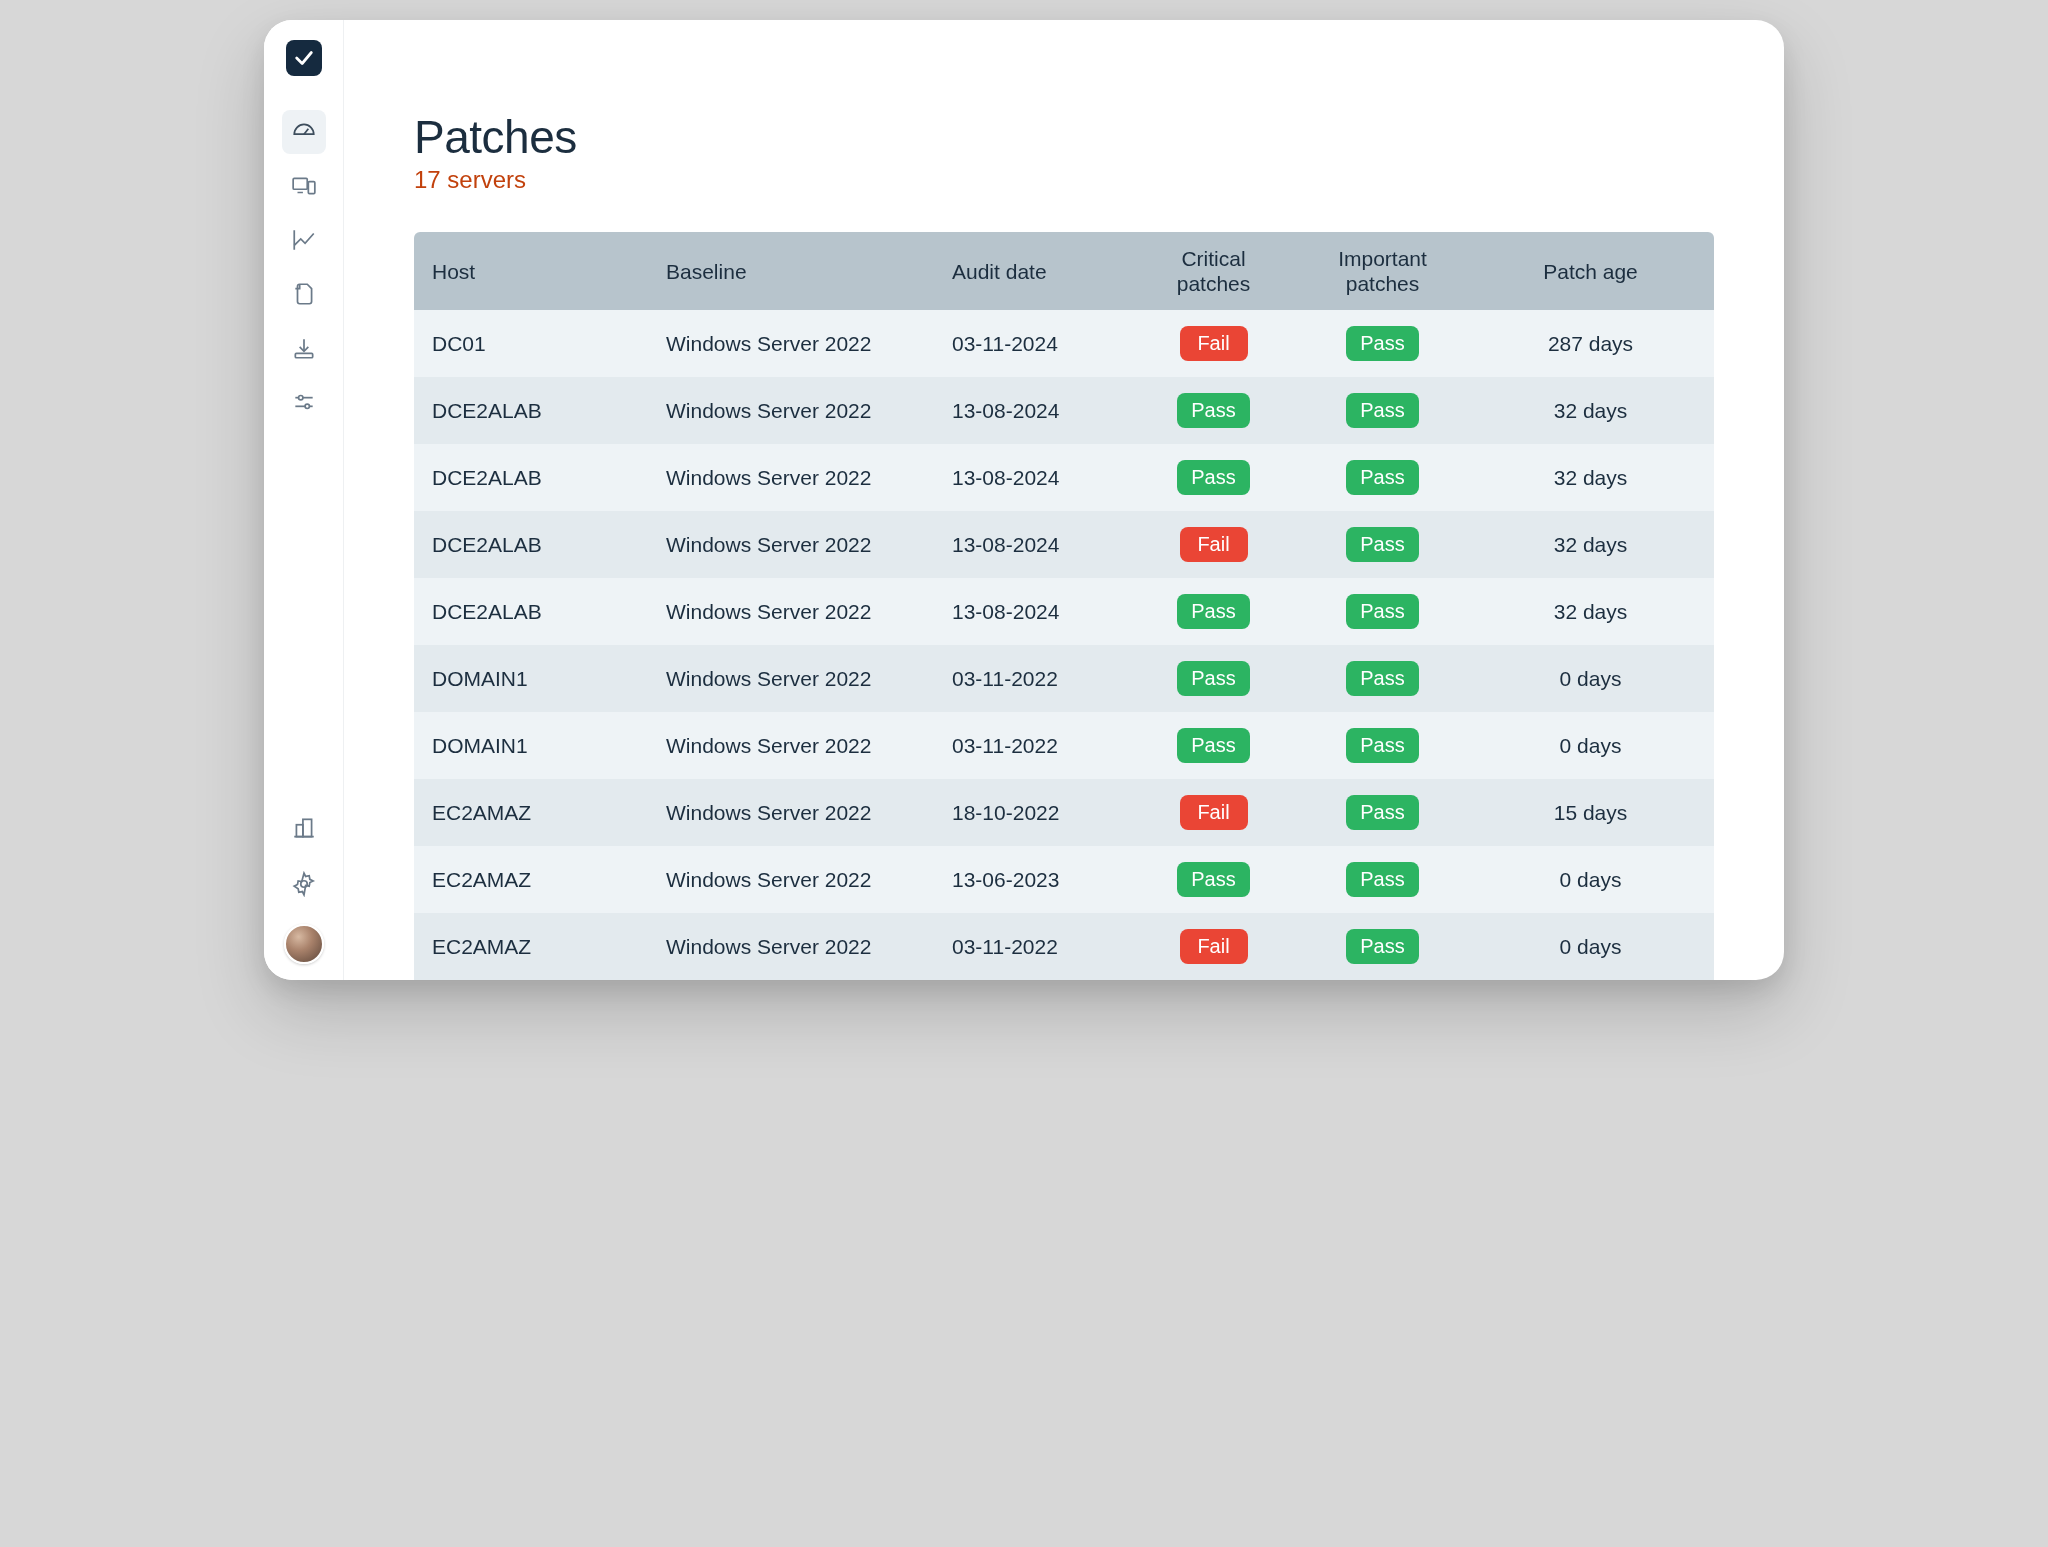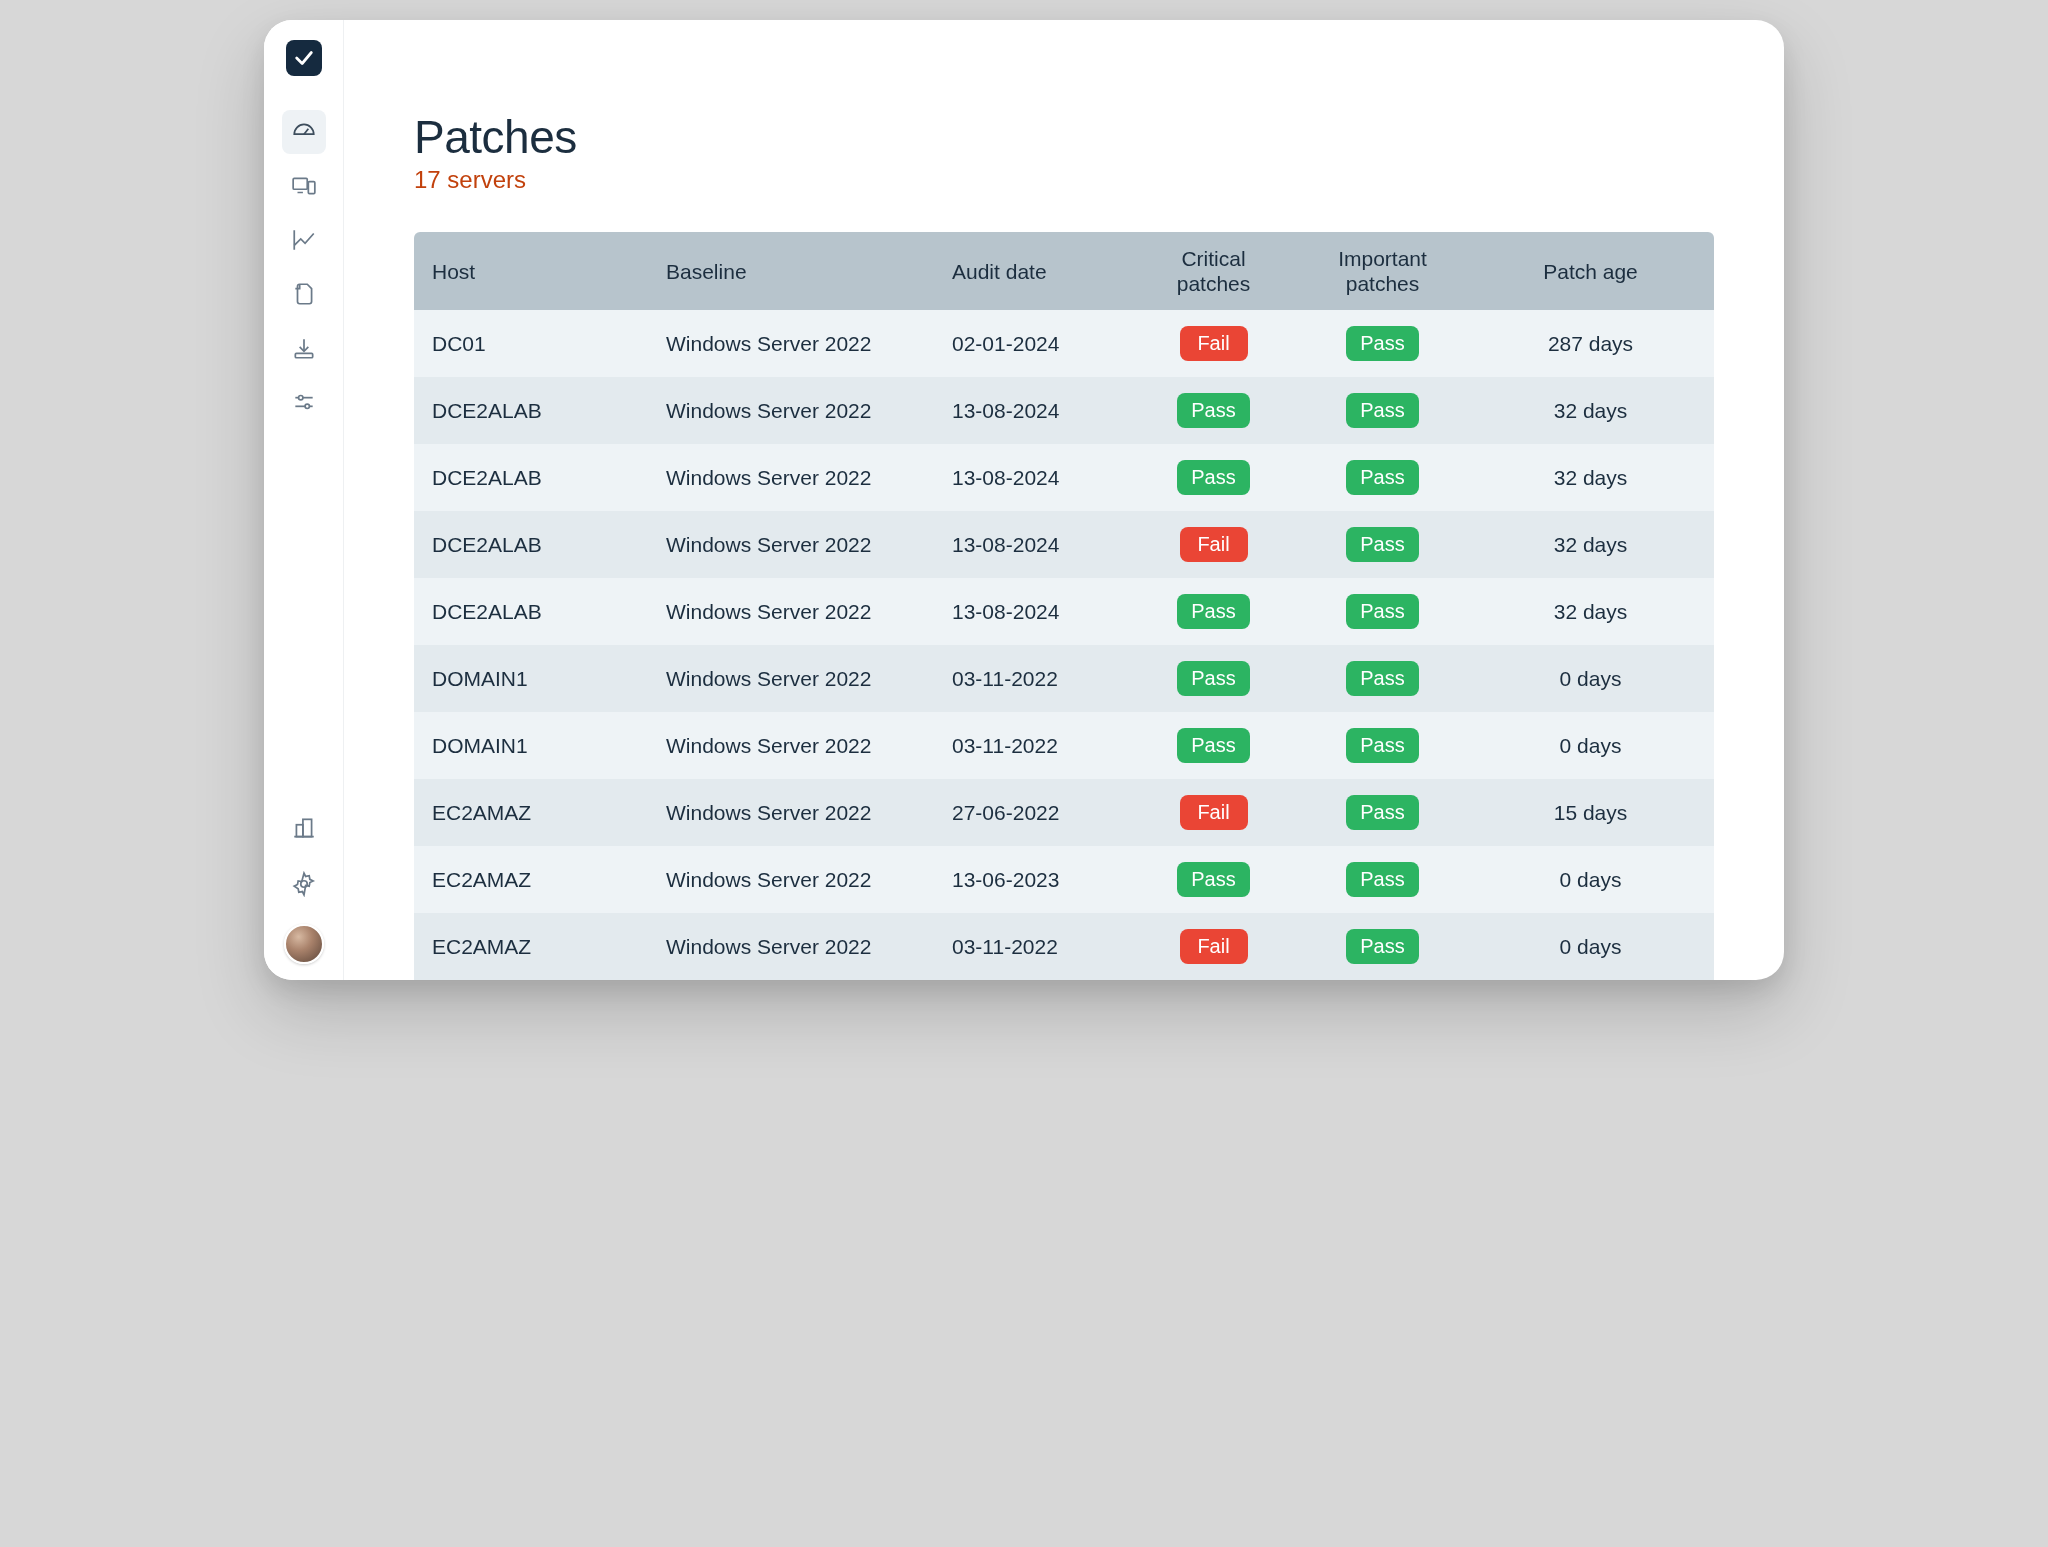--- a/index.html
+++ b/index.html
@@ -215,21 +215,21 @@
             <th class="col-date">Audit date</th>
             <th class="col-crit center"><span>Critical</span><br><span>patches</span></th>
             <th class="col-imp center"><span>Important</span><br><span>patches</span></th>
             <th class="col-age center">Patch age</th>
           </tr>
         </thead>
         <tbody id="tbody">
             <tr>
               <td>DC01</td>
               <td>Windows Server 2022</td>
-              <td>02-01-2024</td>
+              <td>03-11-2024</td>
               <td class="center"><span class="badge fail">Fail</span></td>
               <td class="center"><span class="badge pass">Pass</span></td>
               <td class="center">287 days</td>
             </tr>
             <tr>
               <td>DCE2ALAB</td>
               <td>Windows Server 2022</td>
               <td>13-08-2024</td>
               <td class="center"><span class="badge pass">Pass</span></td>
               <td class="center"><span class="badge pass">Pass</span></td>
@@ -271,21 +271,21 @@
               <td>DOMAIN1</td>
               <td>Windows Server 2022</td>
               <td>03-11-2022</td>
               <td class="center"><span class="badge pass">Pass</span></td>
               <td class="center"><span class="badge pass">Pass</span></td>
               <td class="center">0 days</td>
             </tr>
             <tr>
               <td>EC2AMAZ</td>
               <td>Windows Server 2022</td>
-              <td>27-06-2022</td>
+              <td>18-10-2022</td>
               <td class="center"><span class="badge fail">Fail</span></td>
               <td class="center"><span class="badge pass">Pass</span></td>
               <td class="center">15 days</td>
             </tr>
             <tr>
               <td>EC2AMAZ</td>
               <td>Windows Server 2022</td>
               <td>13-06-2023</td>
               <td class="center"><span class="badge pass">Pass</span></td>
               <td class="center"><span class="badge pass">Pass</span></td>

